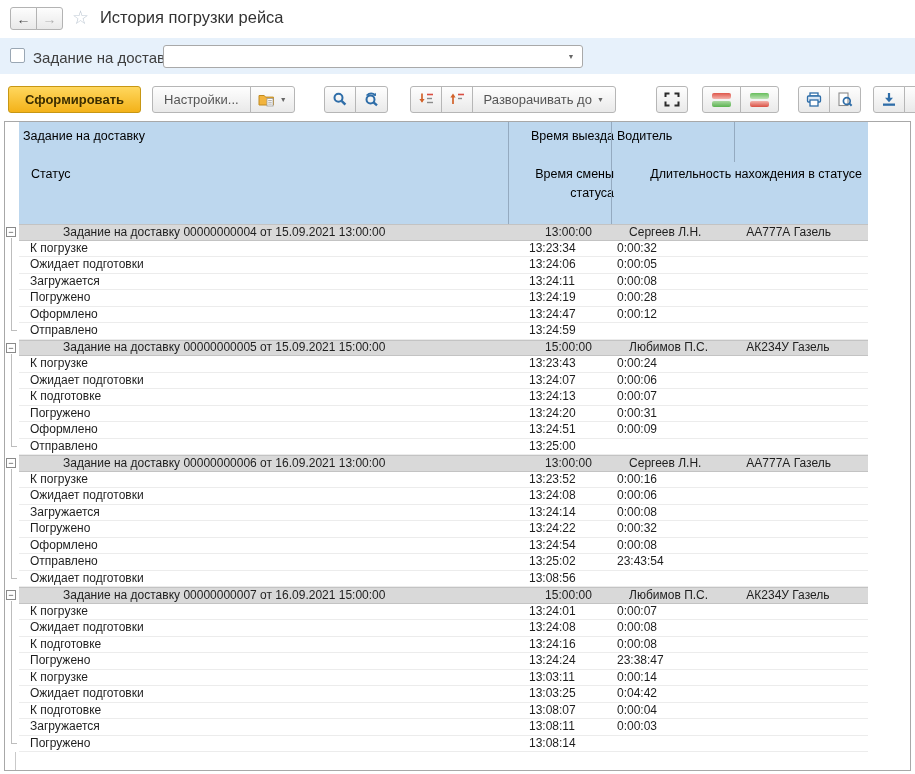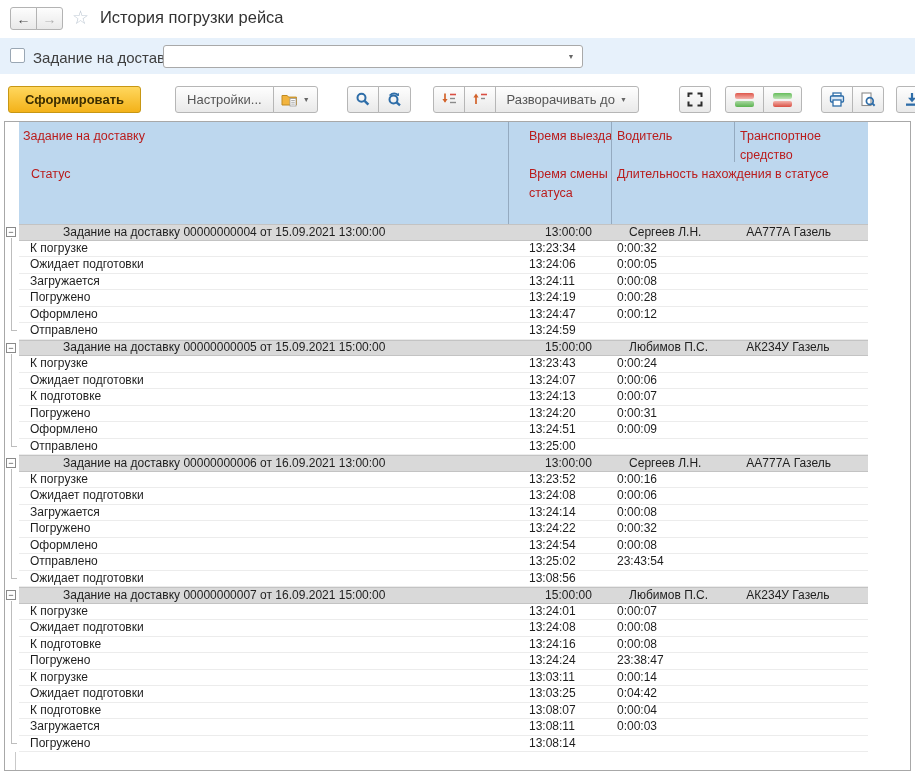--- a/index.html
+++ b/index.html
@@ -41,21 +41,21 @@
   .iconbtn { padding:0 7px; }
   .dd { font-size:8px; color:#666; margin-left:5px; }
   .icon { display:flex; align-items:center; justify-content:center; }
 
   
   .report { position:absolute; left:4px; top:121px; width:907px; height:650px;
             border:1px solid #A8A8A8; background:#fff; overflow:hidden; }
   .rheader { position:relative; height:102px; display:flex; }
   .hgut { width:14px; background:#fff; flex:none; }
   .hblue { position:relative; width:849px; background:#BDD7EE; flex:none; }
-  .hcell { position:absolute; font-size:12.5px; line-height:19px; color:#b91c1c; }
+  .hcell { position:absolute; font-size:12.5px; line-height:19px; color:#000000;text-align:right; }
   .h-sep { position:absolute; top:0; bottom:0; border-left:1px solid #94AAC0; }
   .h-sep.half { bottom:auto; height:40px; }
 
   .t-row { display:flex; height:16.5px; }
   .gut { width:14px; flex:none; position:relative; }
   .cells { width:849px; flex:none; display:flex; border-bottom:1px solid #ECECEC; }
   .group-row .cells { background:#D9D9D9; border-top:1px solid #C3C3C3; border-bottom:1px solid #C3C3C3;padding-left:40px; }
   .c { font-size:12px; line-height:15px; color:#1E1E1E; white-space:nowrap; overflow:hidden;
        display:flex; align-items:center; }
   .c1 { width:489px; padding-left:4px; }
@@ -101,21 +101,21 @@
     <span class="checkbox"></span>
     <span class="filterlabel">Задание на доставку:</span>
     <div class="combo">
       <span class="combo-dd" style="font-size:7px;">▼</span>
     </div>
   </div>
 
   <div class="toolbar">
     <div class="btn primary">Сформировать</div>
 
-    <div class="group" style="margin-left:34px;">
+    <div class="group" style="margin-left:11px;">
       <div class="btn">Настройки...</div>
       <div class="btn iconbtn">
         <span class="icon">
           <svg width="17" height="15" viewBox="0 0 17 15">
             <path d="M1 3.5 h5.2 l1.4 1.6 H15.4 V13 H1 z" fill="#F2B43E" stroke="#C08A20" stroke-width="1"></path>
             <rect x="9" y="6.5" width="6" height="7.5" fill="#FFFFFF" stroke="#9B9B9B" stroke-width="0.8"></rect>
             <line x1="10.2" y1="8.5" x2="13.8" y2="8.5" stroke="#B0B0B0"></line>
             <line x1="10.2" y1="10.3" x2="13.8" y2="10.3" stroke="#B0B0B0"></line>
             <line x1="10.2" y1="12.1" x2="13.8" y2="12.1" stroke="#B0B0B0"></line>
           </svg>
@@ -243,21 +243,20 @@
       <div class="hblue">
         <div class="hcell" style="left:4px; top:5px;">Задание на доставку</div>
         <div class="hcell" style="left:12px; top:43px;">Статус</div>
 
         <div class="hcell" style="left:510px; top:5px; width:85px;">Время выезда</div>
         <div class="hcell" style="left:510px; top:43px; width:85px;">Время смены статуса</div>
 
         <div class="hcell" style="left:598px; top:5px;">Водитель</div>
         <div class="hcell" style="left:598px; top:43px; width:245px;">Длительность нахождения в статусе</div>
 
-        <div class="hcell" style="left:721px; top:5px; width:124px;">Транспортное средство</div>
 
         <div class="h-sep" style="left:489px;"></div>
         <div class="h-sep" style="left:592px;"></div>
         <div class="h-sep half" style="left:715px;"></div>
       </div>
     </div>
     <div class="rbody">
         <div class="t-row group-row">
           <div class="gut">
             <div class="expander">−</div>

